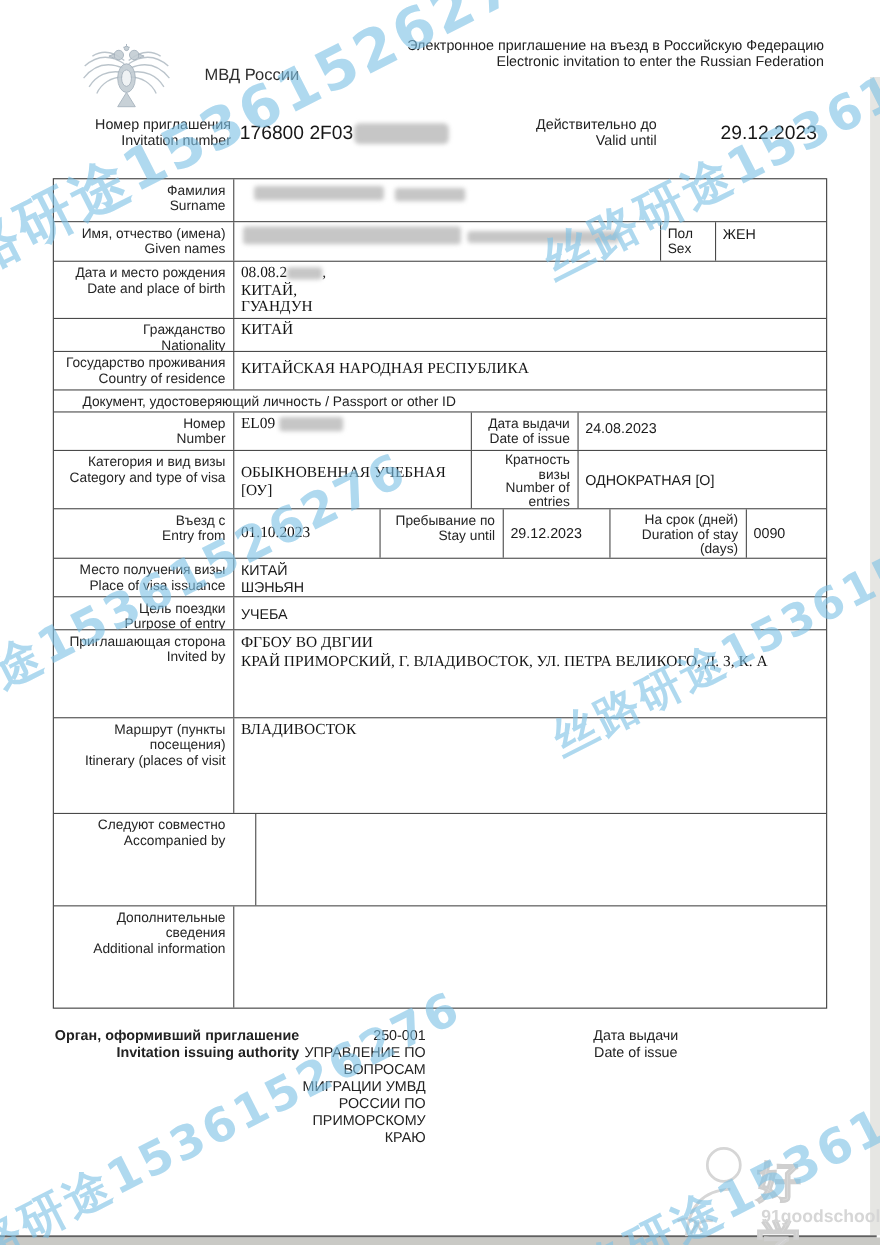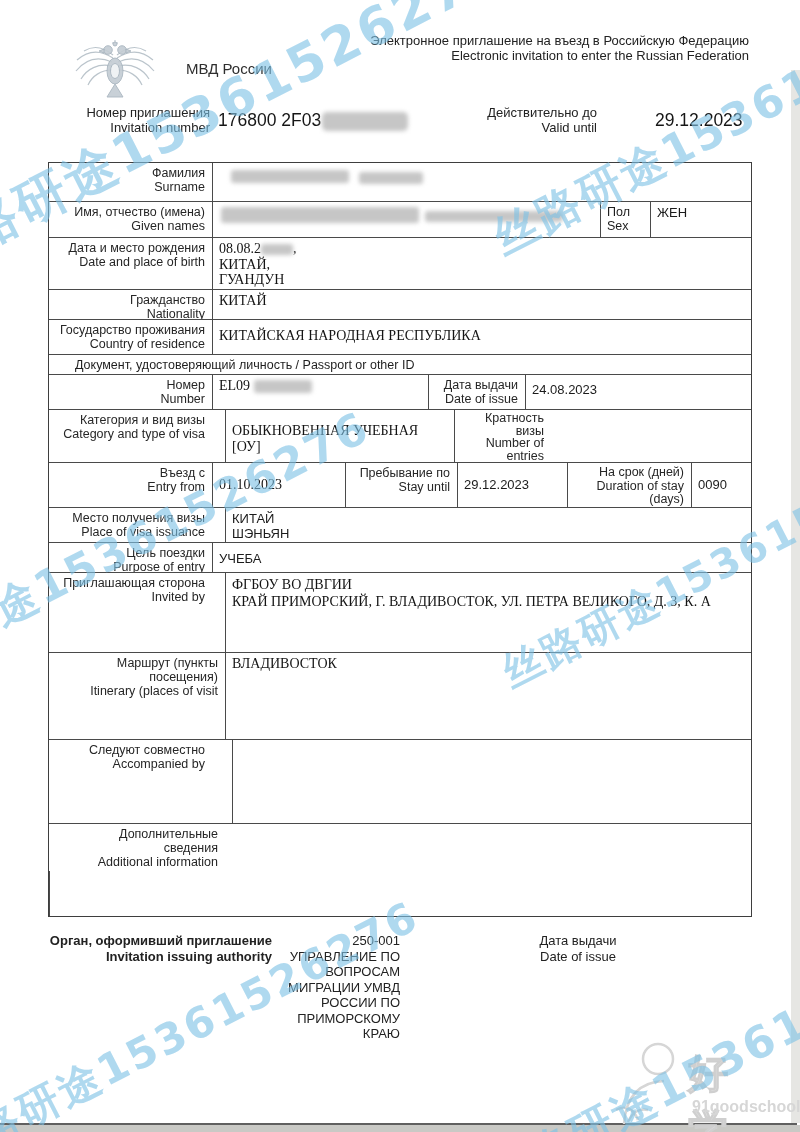--- a/index.html
+++ b/index.html
@@ -20,21 +20,21 @@
   .formtable{position:absolute;left:48px;top:162px;width:704px;z-index:2;
              border:1.6px solid #3e3e3e;box-sizing:border-box;background:transparent;}
   .row{display:flex;box-sizing:border-box;}
   .row + .row{border-top:1.2px solid #4a4a4a;}
   .cell{box-sizing:border-box;padding:3px 7px 2px 6px;overflow:hidden;}
   .cell + .cell{border-left:1.2px solid #4a4a4a;}
   .lbl{width:163px;flex:none;text-align:right;font-size:12.5px;line-height:14px;color:#262626;}
   .grow{flex:1 1 auto;}
   .serif{font-family:"Liberation Serif",serif;font-size:14px;color:#141414;}
   .sans{font-size:13px;color:#1b1b1b;}
-  .preline{white-space:pre-line;margin-left:13px;}
+  .preline{white-space:pre-line;}
   .center{text-align:left;}
   .smudge{display:inline-block;background:#c6c6c6;filter:blur(2px);border-radius:3px;
           vertical-align:middle;}
   
   .foot{position:absolute;font-size:13px;line-height:15.5px;color:#222;z-index:2;}
   
   .edge-bottom-line{position:absolute;left:0;top:1123px;width:797px;height:2px;background:#606060;z-index:3;}
   .edge-bottom-strip{position:absolute;left:0;top:1125px;width:800px;height:7px;background:#c9c9c5;z-index:3;}
   .edge-right{position:absolute;left:791px;top:70px;width:9px;height:1053px;background:#e6e6e3;z-index:0;}
   
@@ -171,20 +171,21 @@
       <div class="cell lbl">
         <div>Категория и вид визы</div>
         <div>Category and type of visa</div>
       </div>
       <div class="cell serif preline" style="width:216px;flex:none;padding-top:13px;line-height:16px;">ОБЫКНОВЕННАЯ УЧЕБНАЯ
 [ОУ]</div>
       <div class="cell lbl preline" style="width:97px;line-height:12.5px;padding-top:2px;">Кратность
 визы
 Number of
 entries</div>
+      <div class="cell grow sans" style="padding-top:19px;">ОДНОКРАТНАЯ [О]</div>
     </div>
 
     <div class="row" style="height:45px;">
       <div class="cell lbl">
         <div>Въезд с</div>
         <div>Entry from</div>
       </div>
       <div class="cell serif" style="width:104px;flex:none;padding-top:14px;">01.10.2023</div>
       <div class="cell lbl" style="width:112px;margin-left:29px;">
         <div>Пребывание по</div>
@@ -231,21 +232,21 @@
     </div>
 
     <div class="row" style="height:84px;gap:20px;">
       <div class="cell lbl">
         <div>Следуют совместно</div>
         <div>Accompanied by</div>
       </div>
       <div class="cell grow serif"></div>
     </div>
 
-    <div class="row" style="height:93px;flex-direction:column;">
+    <div class="row" style="height:93px;">
       <div class="cell lbl preline">Дополнительные
 сведения
 Additional information</div>
       <div class="cell grow serif"></div>
     </div>
 
   </div>
 
   <div class="foot" style="left:40px;top:933px;width:232px;text-align:right;font-weight:bold;">
     <div>Орган, оформивший приглашение</div>

